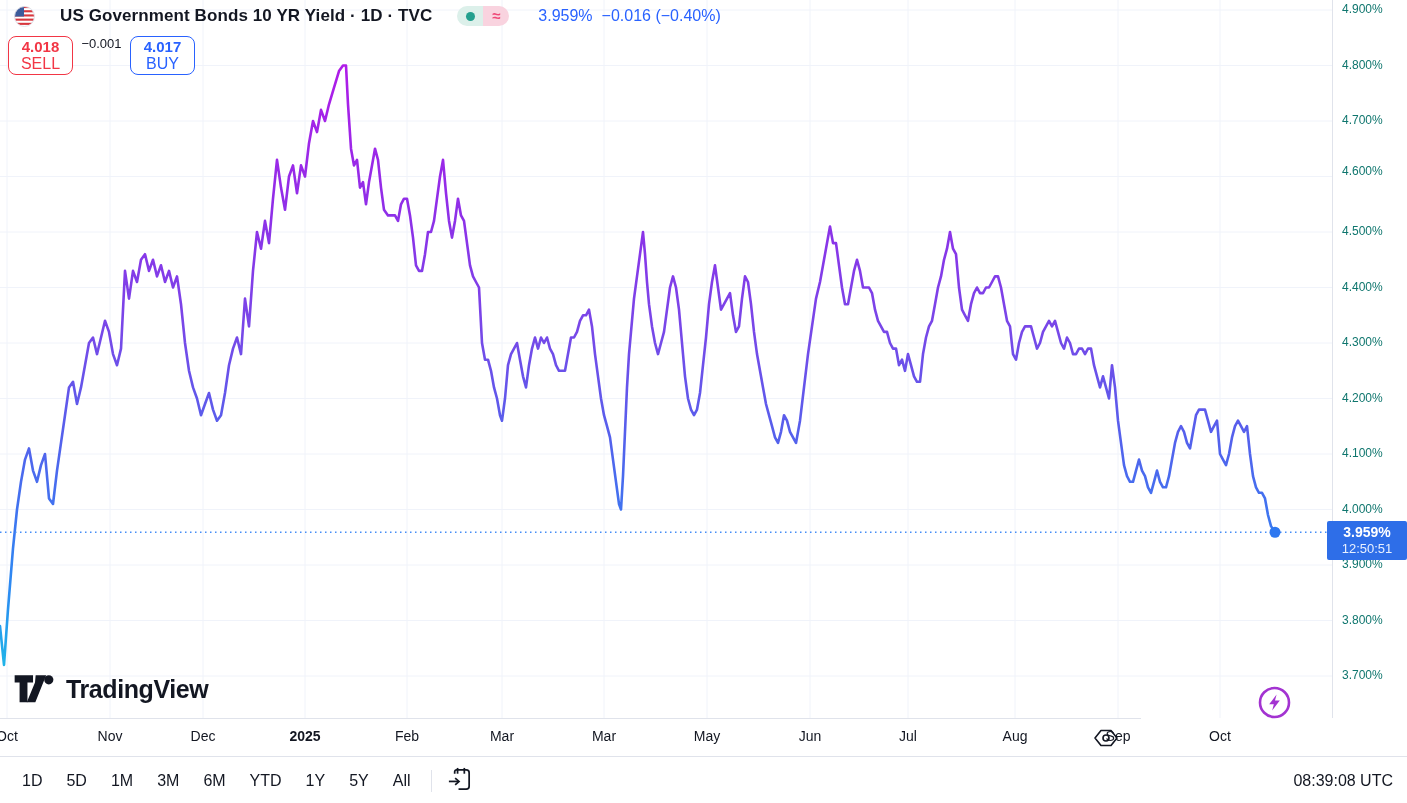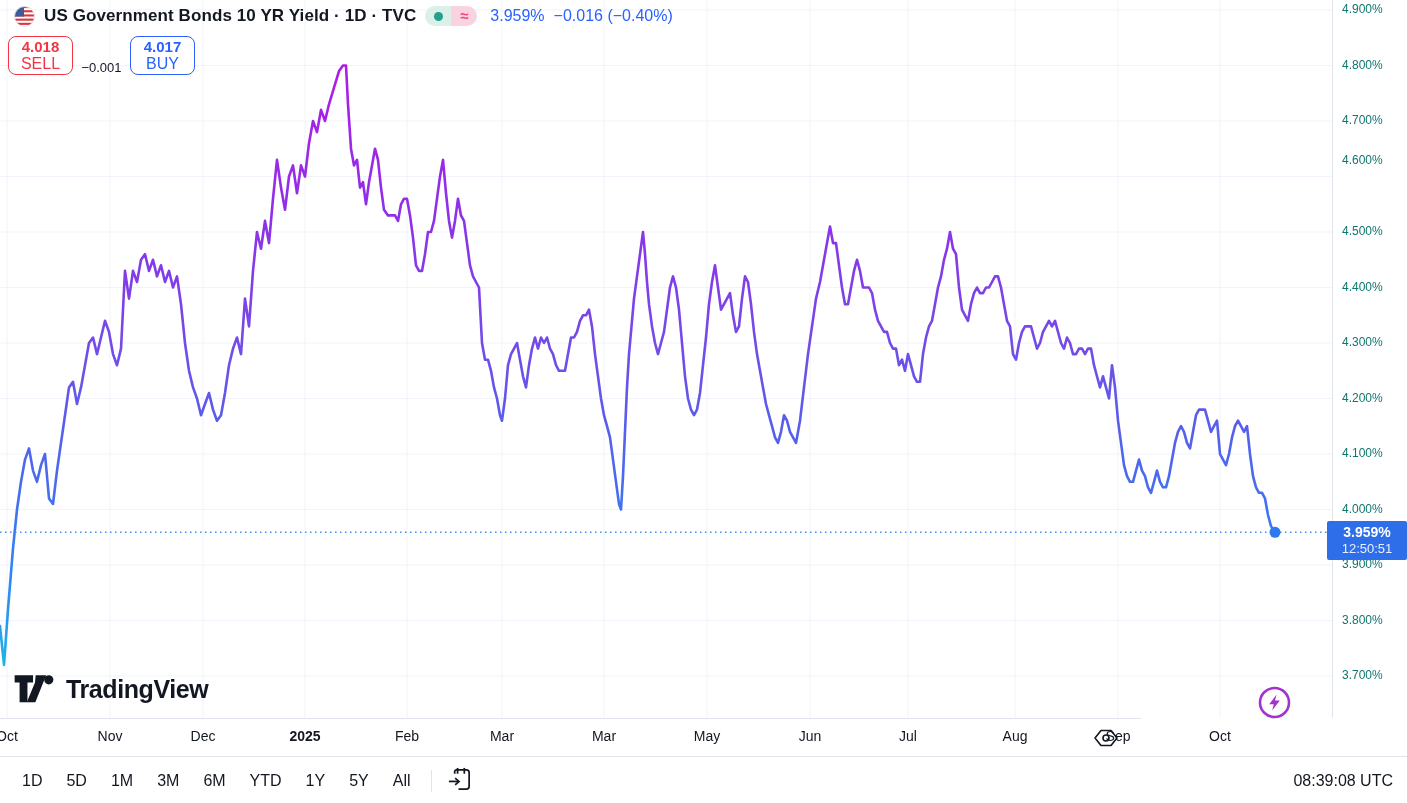--- a/index.html
+++ b/index.html
@@ -15,32 +15,32 @@
   .y-label { position:absolute; left:9px; font-size:12px; color:#0f766e; white-space:nowrap; }
 
   #current-price-label { position:absolute; left:1327px; top:521px; width:80px; height:39px;
                          background:#2E6EE8; color:#fff; display:flex; flex-direction:column;
                          align-items:center; justify-content:center; line-height:1.25;
                          border-radius:2px; z-index:4; }
   #current-price-label .p { font-size:14px; font-weight:700; }
   #current-price-label .t { font-size:13px; color:#E8F0FF; }
 
   
-  #header { position:absolute; left:14px; top:5px; display:flex; align-items:center; gap:9px;
+  #header { position:absolute; left:14px; top:5px; display:flex; align-items:center; gap:25px;
             z-index:5; height:22px; }
   #chart-title { font-size:17px; font-weight:600; color:#131722; letter-spacing:.1px; }
   #status-badge { width:52px; height:20px; display:flex; border-radius:10px; overflow:hidden; }
   .badge-half { flex:1; display:flex; align-items:center; justify-content:center; }
   .badge-green { background:#DCF0EA; }
   .badge-pink  { background:#F9D3DF; }
   .status-dot { width:9px; height:9px; border-radius:50%; background:#23A08E; }
   .approx { color:#EF4877; font-size:15px; font-weight:700; line-height:1; padding-bottom:2px;}
   #quote { display:flex; gap:9px; font-size:16px; color:#2962FF; margin-left:4px; }
 
-  #trade-row { position:absolute; left:8px; top:36px; display:flex; align-items:flex-end; z-index:5; }
+  #trade-row { position:absolute; left:8px; top:36px; display:flex; align-items:flex-start; z-index:5; }
   .trade-box { width:65px; height:39px; border-radius:8px; background:#fff;
                display:flex; flex-direction:column; align-items:center; justify-content:center;
                line-height:1.15; cursor:pointer; }
   .sell { border:1px solid #F23645; color:#F23645; }
   .buy  { border:1px solid #2962FF; color:#2962FF; margin-left:0; }
   .trade-box .price { font-size:15px; font-weight:700; }
   .trade-box .side  { font-size:16px; }
   #spread { width:57px; text-align:center; font-size:13px; color:#131722; }
 
   
@@ -118,21 +118,21 @@
         <polyline points="0,626.1 4,664.9 8,609.4 13,548.4 17,509.5 21,481.8 25,459.6 29,448.4 33,470.6 37,481.8 41,465.1 45,454.0 49,498.4 53,504.0 57,470.6 61,442.9 65,415.2 69,387.4 73,381.8 77,404.0 81,387.4 85,365.2 89,343.0 93,337.5 97,354.1 101,337.5 105,320.8 109,331.9 113,354.1 117,365.2 121,348.6 125,270.9 129,298.6 133,270.9 137,282.0 141,259.8 145,254.2 149,270.9 153,259.8 157,276.4 161,265.3 165,282.0 169,270.9 173,287.5 177,276.4 181,304.2 185,343.0 189,370.8 193,387.4 197,398.5 201,415.2 205,404.0 209,393.0 213,409.6 217,420.7 221,415.2 225,393.0 229,365.2 233,348.6 237,337.5 241,354.1 245,298.6 249,326.4 253,270.9 257,232.0 261,248.7 265,220.9 269,243.1 273,198.7 277,159.9 281,187.6 285,209.8 289,176.5 293,165.4 297,193.2 301,165.4 305,176.5 309,143.2 313,121.0 317,132.1 321,109.9 325,121.0 329,104.3 334,87.7 339,71.1 343,65.5 346,65.5 348,104.3 351,148.7 354,165.4 357,159.9 360,187.6 363,182.1 366,204.3 369,182.1 372,165.4 375,148.7 378,159.9 381,187.6 384,209.8 388,215.4 392,215.4 395,215.4 398,220.9 401,204.3 404,198.7 407,198.7 410,215.4 413,237.6 416,265.3 419,270.9 422,270.9 425,254.2 428,232.0 431,232.0 434,220.9 437,198.7 440,176.5 443,159.9 446,193.2 449,220.9 452,237.6 455,220.9 458,198.7 461,215.4 464,220.9 467,243.1 470,265.3 473,276.4 476,282.0 479,287.5 482,343.0 485,359.7 488,359.7 491,370.8 494,387.4 497,398.5 500,415.2 502,420.7 505,398.5 508,365.2 511,354.1 514,348.6 517,343.0 520,359.7 523,376.3 526,387.4 529,365.2 532,348.6 535,337.5 538,348.6 541,337.5 544,343.0 547,337.5 550,348.6 553,354.1 556,365.2 559,370.8 562,370.8 565,370.8 568,354.1 571,337.5 574,337.5 577,331.9 580,320.8 583,315.3 586,315.3 589,309.7 592,326.4 595,354.1 598,376.3 601,398.5 604,415.2 607,426.2 610,437.4 613,459.6 616,481.8 619,504.0 621,509.5 623,476.2 625,431.8 627,387.4 629,354.1 631,331.9 634,298.6 637,276.4 640,254.2 643,232.0 645,254.2 647,282.0 649,304.2 652,326.4 655,343.0 658,354.1 661,343.0 664,331.9 667,309.7 670,287.5 673,276.4 676,287.5 679,309.7 682,343.0 685,376.3 688,398.5 691,409.6 694,415.2 697,409.6 700,393.0 703,365.2 706,337.5 709,304.2 712,282.0 715,265.3 718,287.5 721,309.7 724,304.2 727,298.6 730,293.1 733,315.3 736,331.9 739,326.4 742,298.6 745,276.4 748,282.0 751,304.2 754,331.9 757,354.1 760,370.8 763,387.4 766,404.0 769,415.2 772,426.2 775,437.4 778,442.9 781,431.8 784,415.2 787,420.7 790,431.8 793,437.4 796,442.9 800,420.7 804,387.4 808,354.1 812,326.4 816,298.6 820,282.0 824,259.8 828,237.6 830,226.5 833,243.1 836,243.1 839,265.3 842,287.5 845,304.2 848,304.2 851,287.5 854,270.9 857,259.8 860,270.9 863,287.5 866,287.5 869,287.5 872,293.1 875,309.7 878,320.8 881,326.4 884,331.9 887,331.9 890,343.0 893,348.6 896,348.6 899,365.2 902,359.7 905,370.8 908,354.1 911,365.2 914,376.3 917,381.8 920,381.8 923,354.1 926,337.5 929,326.4 932,320.8 935,304.2 938,287.5 941,276.4 944,259.8 947,248.7 950,232.0 953,248.7 956,254.2 959,287.5 962,309.7 965,315.3 968,320.8 971,304.2 974,293.1 977,287.5 980,293.1 983,293.1 986,287.5 989,287.5 992,282.0 995,276.4 998,276.4 1001,287.5 1004,304.2 1007,320.8 1010,326.4 1013,354.1 1016,359.7 1019,343.0 1022,331.9 1025,326.4 1028,326.4 1031,326.4 1034,337.5 1037,348.6 1040,343.0 1043,331.9 1046,326.4 1049,320.8 1052,326.4 1055,320.8 1058,331.9 1061,343.0 1064,348.6 1067,337.5 1070,343.0 1073,354.1 1076,354.1 1079,348.6 1082,348.6 1085,354.1 1088,348.6 1091,348.6 1094,365.2 1097,376.3 1100,387.4 1103,376.3 1106,387.4 1109,398.5 1112,365.2 1115,387.4 1118,420.7 1121,442.9 1124,465.1 1127,476.2 1130,481.8 1133,481.8 1136,470.6 1139,459.6 1142,470.6 1145,476.2 1148,487.3 1151,492.8 1154,481.8 1157,470.6 1160,481.8 1163,487.3 1166,487.3 1169,476.2 1172,459.6 1175,442.9 1178,431.8 1181,426.2 1184,431.8 1187,442.9 1190,448.4 1193,431.8 1196,415.2 1199,409.6 1202,409.6 1205,409.6 1208,420.7 1211,431.8 1214,426.2 1217,420.7 1220,454.0 1223,459.6 1226,465.1 1229,454.0 1232,437.4 1235,426.2 1238,420.7 1241,426.2 1244,431.8 1247,426.2 1250,454.0 1253,476.2 1256,487.3 1259,492.8 1262,492.8 1265,498.4 1268,515.0 1271,526.1 1275,532.3" fill="none" stroke="url(#lineGrad)" stroke-width="2.6" stroke-linejoin="round" stroke-linecap="round"></polyline>
         <line x1="0" y1="532.255" x2="1332" y2="532.255" stroke="#468EF7" stroke-width="1.3" stroke-dasharray="1.5 3.5"></line>
         <circle cx="1275" cy="532.255" r="5.5" fill="#2E78F0"></circle>
       </g>
   </svg>
 
   <div id="price-axis">
       <div class="y-label" style="top: 2px;">4.900%</div>
       <div class="y-label" style="top: 57.5px;">4.800%</div>
       <div class="y-label" style="top: 113px;">4.700%</div>
-      <div class="y-label" style="top: 153px;">4.600%</div>
+      <div class="y-label" style="top: 164px;">4.600%</div>
       <div class="y-label" style="top: 224px;">4.500%</div>
       <div class="y-label" style="top: 279.5px;">4.400%</div>
       <div class="y-label" style="top: 335px;">4.300%</div>
       <div class="y-label" style="top: 390.5px;">4.200%</div>
       <div class="y-label" style="top: 446px;">4.100%</div>
       <div class="y-label" style="top: 501.5px;">4.000%</div>
       <div class="y-label" style="top: 557px;">3.900%</div>
       <div class="y-label" style="top: 612.5px; text-align: right;">3.800%</div>
       <div class="y-label" style="top: 668px;">3.700%</div>
     </div>

